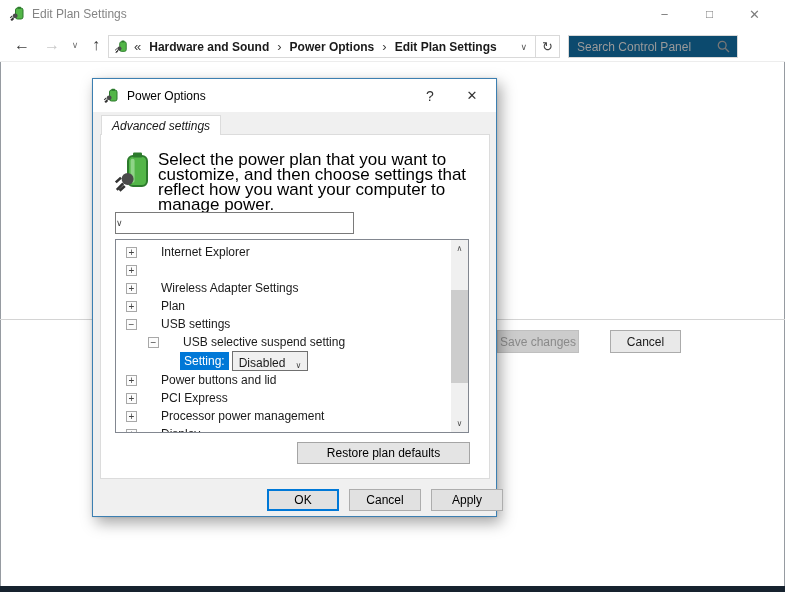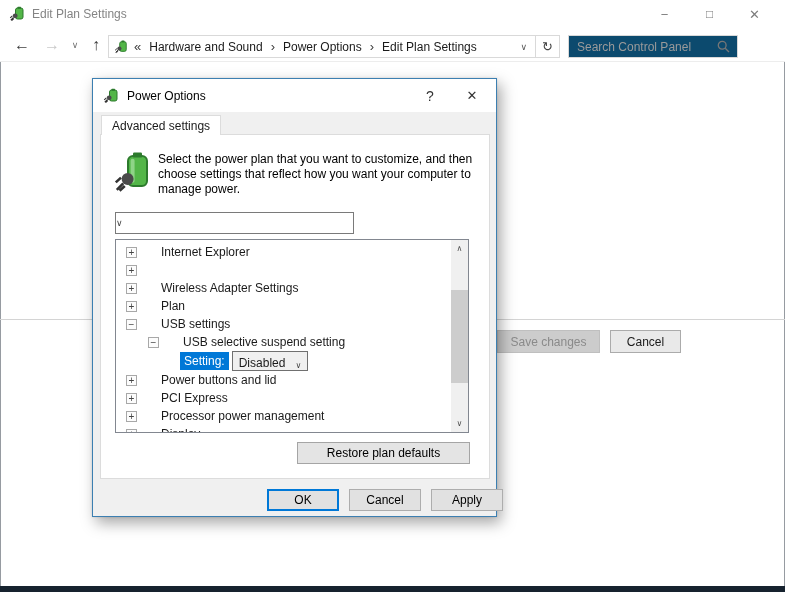--- a/index.html
+++ b/index.html
@@ -17,50 +17,50 @@
   .wbtn.max { font-size:12px; }
 
   
   .navbar { position:absolute; left:0; top:28px; right:0; height:34px; background:#fff; border-bottom:1px solid #ededed; }
   .navico { position:absolute; top:0; height:34px; display:flex; align-items:center; justify-content:center; font-size:16px; color:#3c3c3c; }
   .navico.fwd { color:#c9c9c9; }
   .navico.small { font-size:9px; color:#707070; }
   .addressbar { position:absolute; left:108px; top:7px; width:452px; height:23px; border:1px solid #d9d9d9; background:#fff; display:flex; align-items:center; }
   .addressbar .aicon { margin-left:5px; width:14px; height:14px; flex:0 0 auto; }
   .addressbar .collapse { margin-left:6px; color:#3c3c3c; font-size:13px; }
-  .crumb { margin-left:8px; white-space:nowrap; color:#1a1a1a; }
+  .crumb { margin-left:8px; white-space:nowrap; color:#1a1a1a;font-weight:bold; }
   .crumbsep { margin-left:8px; color:#3c3c3c; font-size:13px; }
   .addr-chev { margin-left:auto; padding:0 8px; color:#555; font-size:9px; height:100%; display:flex; align-items:center; }
   .refreshbtn { width:24px; height:100%; border-left:1px solid #d9d9d9; display:flex; align-items:center; justify-content:center; color:#444; font-size:13px; }
   .searchbox { position:absolute; left:568px; top:7px; width:170px; height:23px; border:1px solid #d9d9d9; background:#0c4a6e; display:flex; align-items:center; }
   .searchbox .ph { margin-left:8px; color:#9a9a9a; flex:1; }
   .searchbox svg { margin-right:7px; }
 
   
   .page-divider { position:absolute; left:0; top:319px; right:0; height:1px; background:#d4d4d4; }
   .bgbtn { position:absolute; height:23px; display:flex; align-items:center; justify-content:center; font-size:12px; }
-  .bgbtn.save { left:497px; top:330px; width:103px; background:#cccccc; border:1px solid #bfbfbf; color:#8a8a8a; }
+  .bgbtn.save { left:497px; top:330px; width:82px; background:#cccccc; border:1px solid #bfbfbf; color:#8a8a8a; }
   .bgbtn.cancel { left:610px; top:330px; width:71px; background:#e9e9e9; border:1px solid #ababab; color:#1a1a1a; }
   .bottombar { position:absolute; left:0; bottom:0; right:0; height:6px; background:#16222e; }
 
   
   .dialog { position:absolute; left:92px; top:78px; width:405px; height:439px; background:#f0f0f0;
             border:1px solid #3c7fb1; box-shadow:4px 6px 14px rgba(0,0,0,.35), 0 0 2px rgba(0,0,0,.12); }
   .dtitle { position:absolute; left:0; top:0; right:0; height:33px; background:#fff; display:flex; align-items:center; }
   .dtitle .dicon { margin-left:10px; width:16px; height:16px; }
   .dtitle .dtext { margin-left:8px; font-size:12px; color:#000; }
   .dhelp { position:absolute; left:322px; top:0; width:30px; height:33px; display:flex; align-items:center; justify-content:center; color:#333; font-size:14px; }
   .dclose { position:absolute; left:360px; top:0; width:38px; height:33px; display:flex; align-items:center; justify-content:center; color:#333; font-size:13px; }
 
   .tab { position:absolute; left:8px; top:36px; height:20px; padding:0 10px; background:#fff;
-         border:1px solid #dcdcdc; border-bottom:none; z-index:2; display:flex; align-items:center; font-size:12px; }
+         border:1px solid #dcdcdc; border-bottom:none; z-index:2; display:flex; align-items:center; font-size:12px;font-style:italic; }
   .tabpage { position:absolute; left:7px; top:55px; width:390px; height:345px; background:#fff; border:1px solid #dcdcdc; z-index:1; }
 
   .bigicon { position:absolute; left:13px; top:15px; width:36px; height:44px; }
-  .desc { position:absolute; left:57px; top:17px; width:318px; font-size:12px; line-height:15px; color:#000; }
+  .desc { position:absolute; left:57px; top:17px; width:318px; font-size:17px; line-height:15px; color:#000; }
 
   .combo { position:absolute; left:14px; top:77px; width:239px; height:22px; border:1px solid #7a7a7a; background:#fff; display:flex; align-items:center; }
   .combo .cval { margin-left:6px; flex:1; }
   .combo .cchev { margin-right:7px; font-size:9px; color:#444; }
 
   .tree { position:absolute; left:14px; top:104px; width:354px; height:194px; border:1px solid #828790; background:#fff; overflow:hidden; }
   .tree .rows { position:absolute; left:0; top:0; right:17px; bottom:0; padding-top:3px; overflow:hidden; }
   .trow { height:18px; display:flex; align-items:center; white-space:nowrap; }
   .trow.lvl1 { padding-left:10px; } .trow.lvl2 { padding-left:32px; } .trow.lvl3 { padding-left:64px; }
   .trow.srow { height:20px; }

